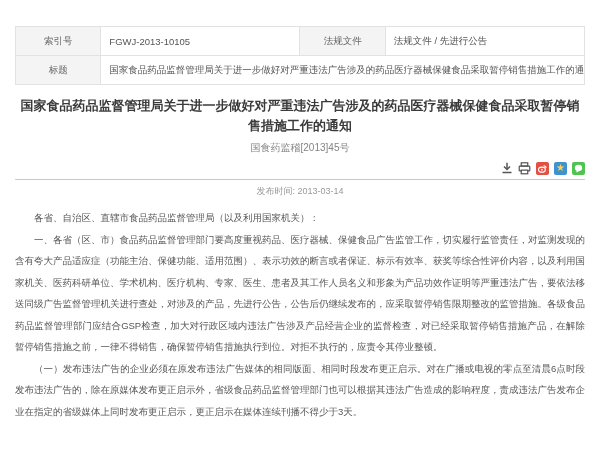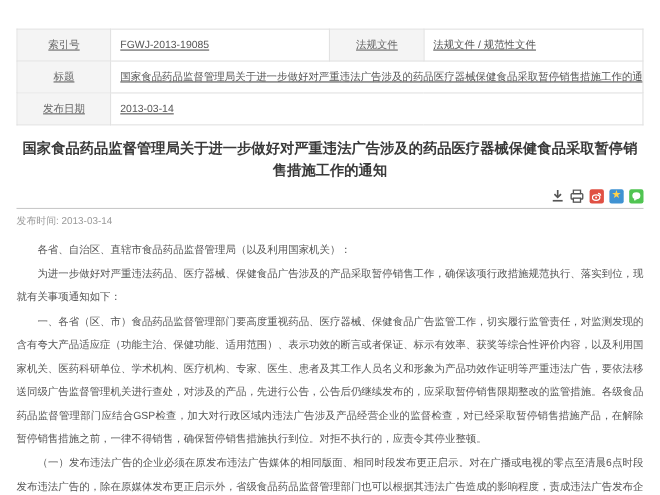--- a/index.html
+++ b/index.html
@@ -4,40 +4,40 @@
 <style>
   * { margin:0; padding:0; box-sizing:border-box; }
   html,body { width:600px; height:450px; overflow:hidden; background:#fff;
     font-family:"Liberation Sans","DejaVu Sans",sans-serif; }
   .page { width:600px; height:450px; padding:26px 15px 0 15px; background:#fff; }
 
   
   table.meta { width:100%; border-collapse:collapse; table-layout:fixed;
     font-size:9.5px; color:#555; }
   table.meta td { border:1px solid #e2e2e2; height:29px; padding:2px 8px;
-    vertical-align:middle; background:#fff; white-space:nowrap; overflow:hidden;text-decoration:underline; }
+    vertical-align:middle; background:#fff; white-space:nowrap; overflow:hidden; }
   table.meta td.lbl { background:#f4f4f4; text-align:center; color:#666; padding:2px 2px; }
 
   
   .title { margin-top:11px; text-align:center; font-size:13px; font-weight:bold;
     color:#3a3a3a; line-height:20px; padding:0 2px; }
   .docnum { margin-top:5px; text-align:center; font-size:10px; color:#848484; }
 
   
   .toolbar { margin-top:6px; display:flex; justify-content:flex-end;
     align-items:center; gap:5px; height:14px; }
   .tool { width:13px; height:13px; display:inline-flex; align-items:center;
     justify-content:center; cursor:pointer; }
   .share { width:13px; height:13px; border-radius:2px; display:inline-flex;
     align-items:center; justify-content:center; color:#fff; font-size:9px;
     line-height:1; cursor:pointer; }
   .share.star { color:#ffd24a; font-size:10px; }
 
   .divider { border-bottom:1px solid #c9c9c9; margin-top:4px; }
-  .pubtime { text-align:left; font-size:9px; color:#9a9a9a; margin-top:5px; }
+  .pubtime { text-align:center; font-size:9px; color:#9a9a9a; margin-top:5px; }
 
   
   .body { margin-top:9px; font-size:9.5px; color:#565656; line-height:21.5px;
     text-align:justify; }
   .body p { text-indent:2em; }
 </style>
 </head>
 <body>
 
 <div class="page">
@@ -45,36 +45,33 @@
   <table class="meta">
     <colgroup>
       <col style="width:15%">
         <col style="width:35%">
       <col style="width:15%">
         <col style="width:35%">
     </colgroup>
     <tbody>
         <tr>
       <td class="lbl">索引号</td>
-      <td>FGWJ-2013-19085</td>
+      <td>FGWJ-2013-10105</td>
       <td class="lbl">法规文件</td>
-      <td>法规文件 / 规范性文件</td>
+      <td>法规文件 / 先进行公告</td>
     </tr>
     <tr>
       <td class="lbl">标题</td>
       <td colspan="3">国家食品药品监督管理局关于进一步做好对严重违法广告涉及的药品医疗器械保健食品采取暂停销售措施工作的通知</td>
     </tr>
-    <tr>
-      <td class="lbl">发布日期</td>
-      <td colspan="3">2013-03-14</td>
-    </tr>
   </tbody>
     </table>
 
   <div class="title">国家食品药品监督管理局关于进一步做好对严重违法广告涉及的药品医疗器械保健食品采取暂停销售措施工作的通知</div>
+  <div class="docnum">国食药监稽[2013]45号</div>
 
   <div class="toolbar">
     <span class="tool">
       <svg width="12" height="12" viewBox="0 0 16 16">
         <path d="M8 1v8" stroke="#555" stroke-width="2" fill="none"></path>
         <path d="M4 6l4 4 4-4" stroke="#555" stroke-width="2" fill="none"></path>
         <rect x="2" y="13" width="12" height="2" fill="#555"></rect>
       </svg>
     </span>
     <span class="tool">
@@ -98,18 +95,17 @@
         <path d="M4 12l1 3 4-2z" fill="#fff"></path>
       </svg>
     </span>
   </div>
 
   <div class="divider"></div>
   <div class="pubtime">发布时间: 2013-03-14</div>
 
   <div class="body">
       <p>各省、自治区、直辖市食品药品监督管理局（以及利用国家机关）：</p>
-      <p>为进一步做好对严重违法药品、医疗器械、保健食品广告涉及的产品采取暂停销售工作，确保该项行政措施规范执行、落实到位，现就有关事项通知如下：</p>
       <p>一、各省（区、市）食品药品监督管理部门要高度重视药品、医疗器械、保健食品广告监管工作，切实履行监管责任，对监测发现的含有夸大产品适应症（功能主治、保健功能、适用范围）、表示功效的断言或者保证、标示有效率、获奖等综合性评价内容，以及利用国家机关、医药科研单位、学术机构、医疗机构、专家、医生、患者及其工作人员名义和形象为产品功效作证明等严重违法广告，要依法移送同级广告监督管理机关进行查处，对涉及的产品，先进行公告，公告后仍继续发布的，应采取暂停销售限期整改的监管措施。各级食品药品监督管理部门应结合GSP检查，加大对行政区域内违法广告涉及产品经营企业的监督检查，对已经采取暂停销售措施产品，在解除暂停销售措施之前，一律不得销售，确保暂停销售措施执行到位。对拒不执行的，应责令其停业整顿。</p>
       <p>（一）发布违法广告的企业必须在原发布违法广告媒体的相同版面、相同时段发布更正启示。对在广播或电视的零点至清晨6点时段发布违法广告的，除在原媒体发布更正启示外，省级食品药品监督管理部门也可以根据其违法广告造成的影响程度，责成违法广告发布企业在指定的省级媒体上同时发布更正启示，更正启示在媒体连续刊播不得少于3天。</p>
     </div>
 
 </div>
 
 </body></html>

